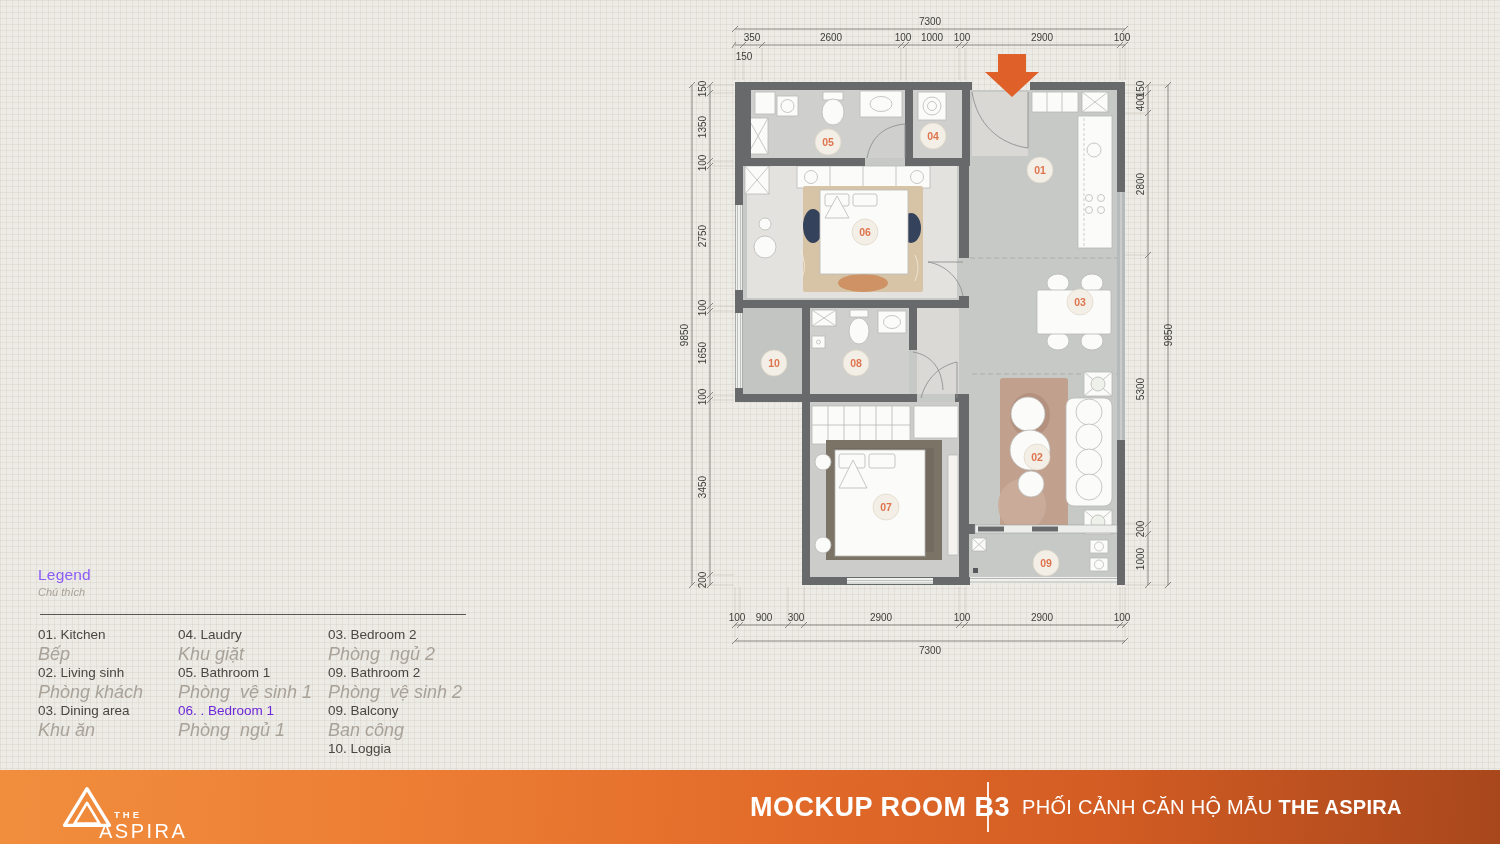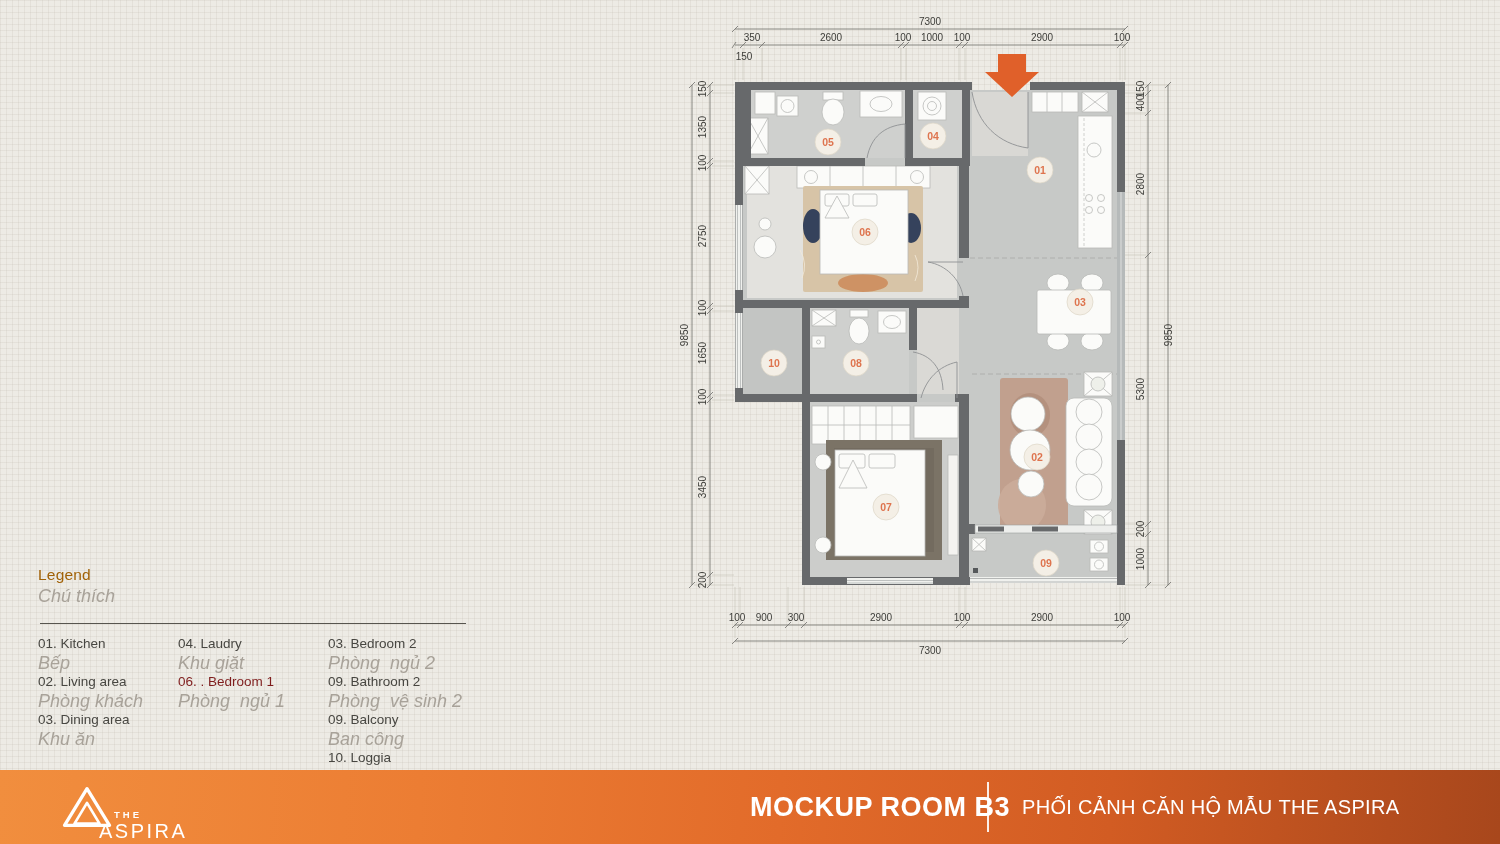--- a/index.html
+++ b/index.html
@@ -9,78 +9,82 @@
     font-family:"Liberation Sans", sans-serif;
     background-color:#EDEBE5;
     background-image:
       linear-gradient(rgba(199,193,181,.25) 1px, transparent 1px),
       linear-gradient(90deg, rgba(199,193,181,.25) 1px, transparent 1px);
     background-size:6px 6px;
   }
 
   
   .legend { position:absolute; left:38px; top:566px; width:470px; }
-  .legend h2 { font-size:15.5px; font-weight:500; color:#a16207; letter-spacing:.2px; margin-bottom:2px; }
-  .legend .sub { font-size:18px; font-style:italic; color:#a8a299; margin-bottom:16px; }
+  .legend h2 { font-size:15.5px; font-weight:500; color:#8b5cf6; letter-spacing:.2px; margin-bottom:2px; }
+  .legend .sub { font-size:11px; font-style:italic; color:#a8a299; margin-bottom:16px; }
   .legend hr { border:none; border-top:1px solid #57554f; width:426px; margin:0 0 11px 2px; }
   .cols { display:flex; }
   .col { width:140px; }
   .col:nth-child(2){ width:150px; }
   .item { line-height:18.5px; margin-bottom:1px; }
   .item .en { font-size:13.5px; color:#474641; }
   .item .vi { font-size:18px; font-style:italic; color:#a8a299; white-space:pre-wrap; }
-  .item .muted { color:#7f1d1d; }
+  .item .muted { color:#6d28d9; }
   .item .it { }
 
   
   .plan-wrap { position:absolute; left:680px; top:0; width:500px; height:660px; }
   svg text { font-family:"Liberation Sans", sans-serif; }
   .dim { font-size:10px; fill:#3d3d39; }
   .bnum { font-size:10.5px; font-weight:bold; fill:#DE744E; }
 
   
   footer {
     position:absolute; left:0; top:770px; width:1500px; height:74px; color:#fff;
     background:linear-gradient(93deg,#F18E3E 0%,#EC7D33 28%,#E26B2A 52%,#D25C23 74%,#A8471C 100%);
   }
   .logo { position:absolute; left:62px; top:50%; transform:translateY(-50%); display:flex; align-items:center; }
   .logo-text { display:flex; flex-direction:column; margin-left:-13px; margin-top:2px; }
   .logo-the { font-size:9.5px; letter-spacing:3px; font-weight:600; margin-left:15px;margin-top:36px; }
   .logo-name { font-size:20px; font-weight:400; letter-spacing:2.5px; }
   .f-title { position:absolute; left:750px; top:50%; transform:translateY(-50%); font-size:27px; font-weight:700; letter-spacing:.5px; white-space:nowrap; }
   .f-divider { position:absolute; left:987px; top:12px; width:2px; height:50px; background:rgba(255,255,255,.9); }
   .f-caption { position:absolute; left:1022px; top:50%; transform:translateY(-50%); font-size:20px; letter-spacing:.3px; white-space:nowrap; }
-  .f-caption b { font-weight:400; margin-left:6px; }
+  .f-caption b { font-weight:700; margin-left:6px; }
 </style>
 </head>
 <body>
 
 <section class="legend">
   <h2>Legend</h2>
   <p class="sub">Chú thích</p>
   <hr>
   <div class="cols">
     <div class="col">
       <div class="item">
         <div class="en"><span>01.</span> <span>Kitchen</span></div>
         <div class="vi">Bếp</div>
       </div>
       <div class="item">
-        <div class="en"><span>02.</span> <span>Living area</span></div>
+        <div class="en"><span>02.</span> <span>Living sinh</span></div>
         <div class="vi">Phòng khách</div>
       </div>
       <div class="item">
         <div class="en"><span>03.</span> <span>Dining area</span></div>
         <div class="vi">Khu ăn</div>
       </div>
     </div>
     <div class="col">
       <div class="item">
         <div class="en"><span>04.</span> <span>Laudry</span></div>
         <div class="vi">Khu giặt</div>
+      </div>
+      <div class="item">
+        <div class="en"><span>05.</span> <span>Bathroom 1</span></div>
+        <div class="vi">Phòng  vệ sinh 1</div>
       </div>
       <div class="item">
         <div class="en muted"><span>06. .</span> <span>Bedroom 1</span></div>
         <div class="vi">Phòng  ngủ 1</div>
       </div>
     </div>
     <div class="col">
       <div class="item">
         <div class="en"><span>03.</span> <span>Bedroom 2</span></div>
         <div class="vi">Phòng  ngủ 2</div>

